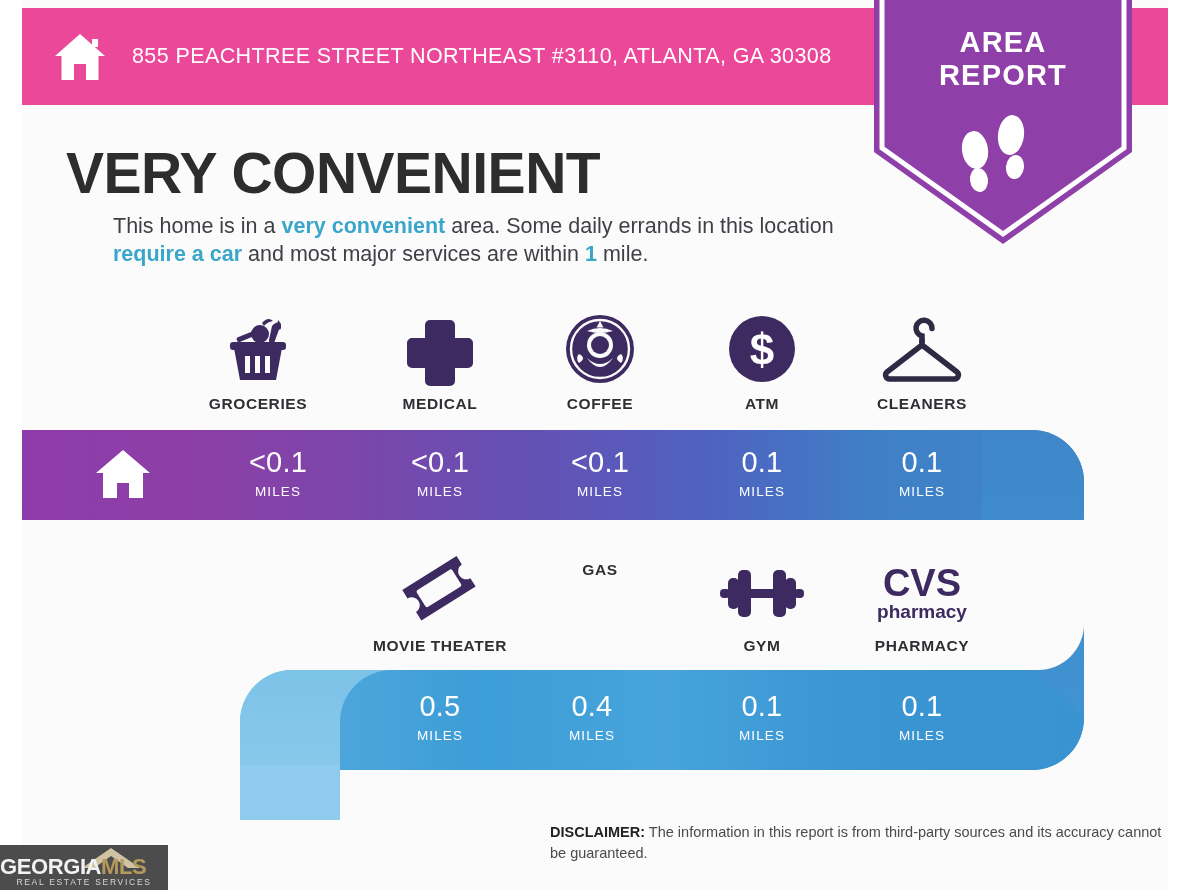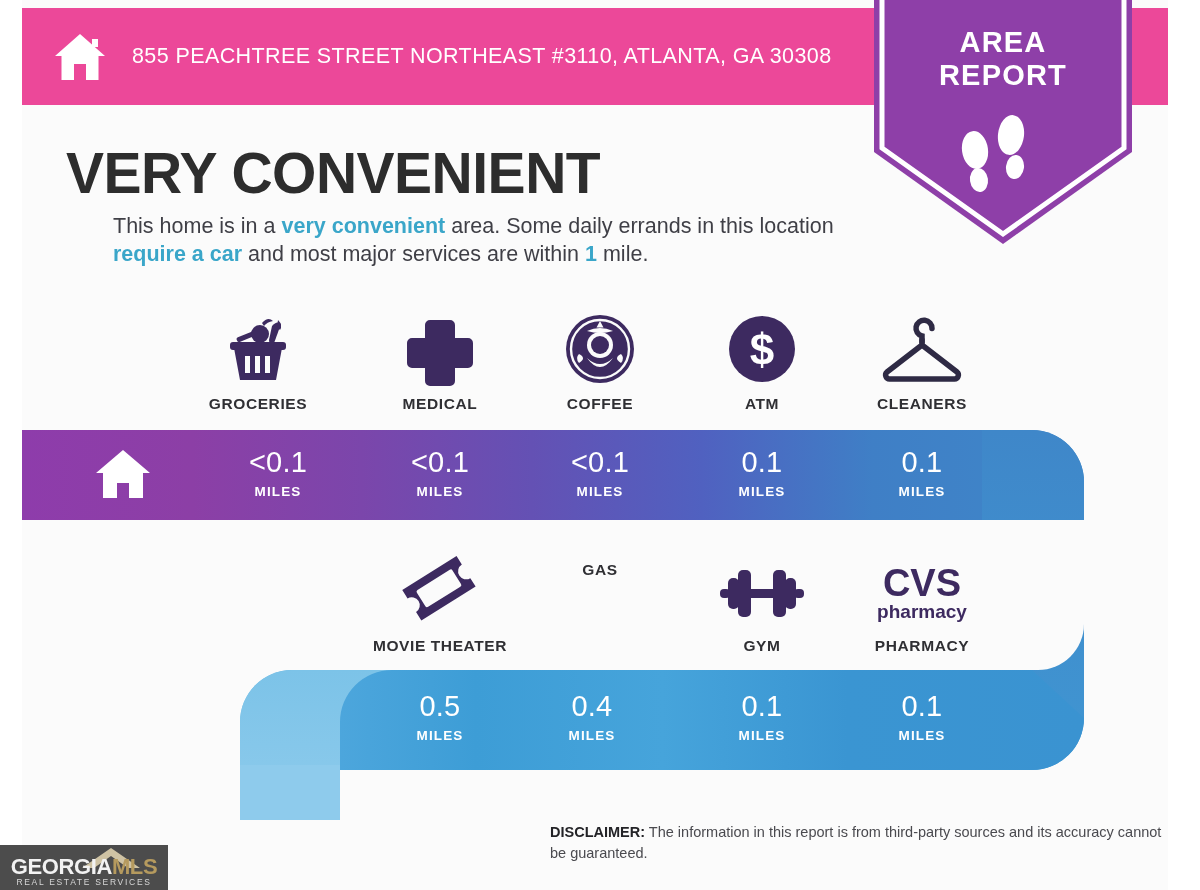--- a/index.html
+++ b/index.html
@@ -126,21 +126,21 @@
 
   
   .dist-cell {
     position: absolute;
     width: 160px;
     text-align: center;
     color: #ffffff;
     z-index: 4;
   }
   .dist-value { font-size: 29px; font-weight: 400; line-height: 1; letter-spacing: 0.2px; }
-  .dist-unit  { font-size: 13.5px; font-weight: 700; letter-spacing: 1.1px; margin-top: 7px; }
+  .dist-unit  { font-size: 13.5px; font-weight: 400; letter-spacing: 1.1px; margin-top: 7px; }
 
   
   #bar-home {
     position: absolute;
     left: 72px;
     top: 447px;
     width: 58px;
     height: 55px;
     z-index: 4;
   }
@@ -176,21 +176,21 @@
     top: 845px;
     width: 168px;
     height: 45px;
     background: #4c4c4c;
     z-index: 9;
     overflow: hidden;
   }
   #gamls-roof { position: absolute; left: 80px; top: 2px; width: 62px; height: 22px; }
   #gamls-main {
     position: absolute; left: 0; top: 11px; width: 168px;
-    text-align: center; font-size: 22px; font-weight: 700; letter-spacing: -0.4px;
+    font-size: 22px; font-weight: 700; letter-spacing: -0.4px;
     line-height: 1;
   }
   #gamls-main .g { color: #f2f2f2; }
   #gamls-main .m { color: #b59a5e; }
   #gamls-sub {
     position: absolute; left: 0; top: 32px; width: 168px;
     text-align: center; font-size: 8.5px; letter-spacing: 1.7px; color: #d8d8d8;
   }
 </style>
 </head>

